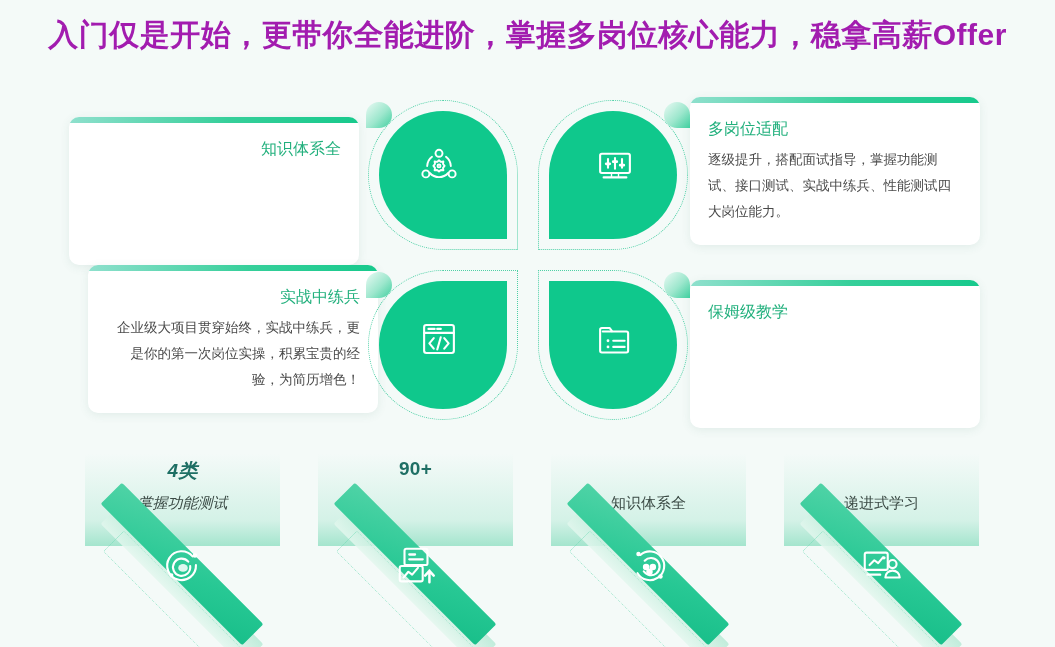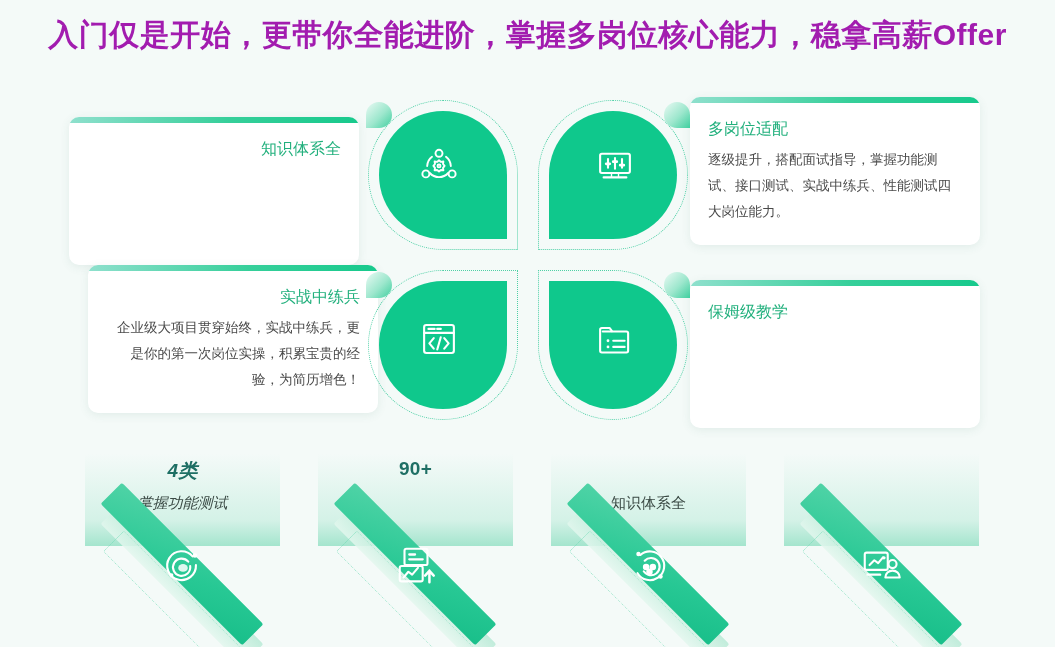--- a/index.html
+++ b/index.html
@@ -393,20 +393,21 @@
         <circle cx="28" cy="25" r="3.4" fill="#ffffff" stroke="none"></circle>
         <circle cx="24.5" cy="30" r="3.4" fill="#ffffff" stroke="none"></circle>
         <circle cx="13" cy="11.5" r="2.3" fill="#ffffff" stroke="none"></circle>
         <circle cx="36" cy="35" r="2.3" fill="#ffffff" stroke="none"></circle>
       </svg>
     </div>
   </div>
 
   <div class="stat-item" id="stat-3">
     <div class="stat-column"></div>
+    <div class="stat-label">递进式学习</div>
     <div class="plate-shadow"></div>
     <div class="plate-main"></div>
     <div class="plate-dotted"></div>
     <div class="stat-icon">
       <svg viewBox="0 0 48 48" fill="none" stroke="#ffffff" stroke-width="2.2" stroke-linecap="round" stroke-linejoin="round">
         <rect x="6" y="10" width="24" height="18" rx="2"></rect>
         <path d="M11 23l5-5 4 3 5-6"></path>
         <circle cx="26" cy="15.5" r="1.8" fill="#ffffff" stroke="none"></circle>
         <path d="M9 33h13" stroke-width="2.6"></path>
         <circle cx="35" cy="22" r="4.2"></circle>

